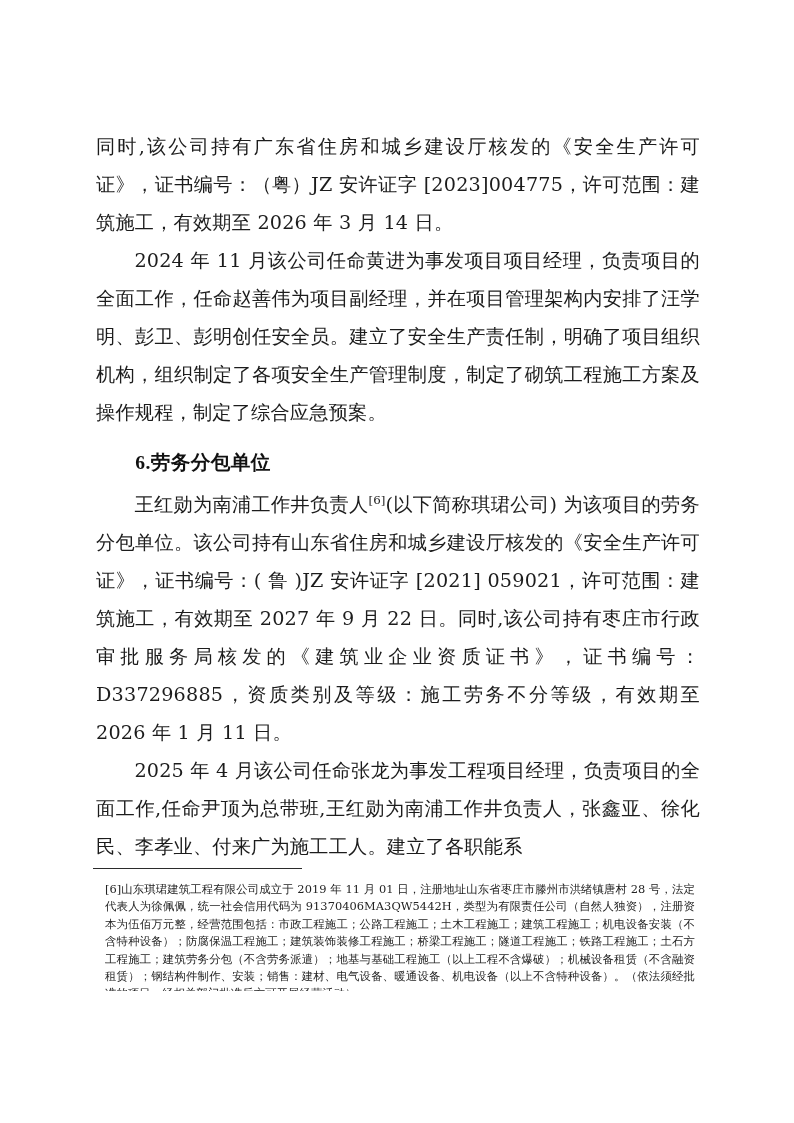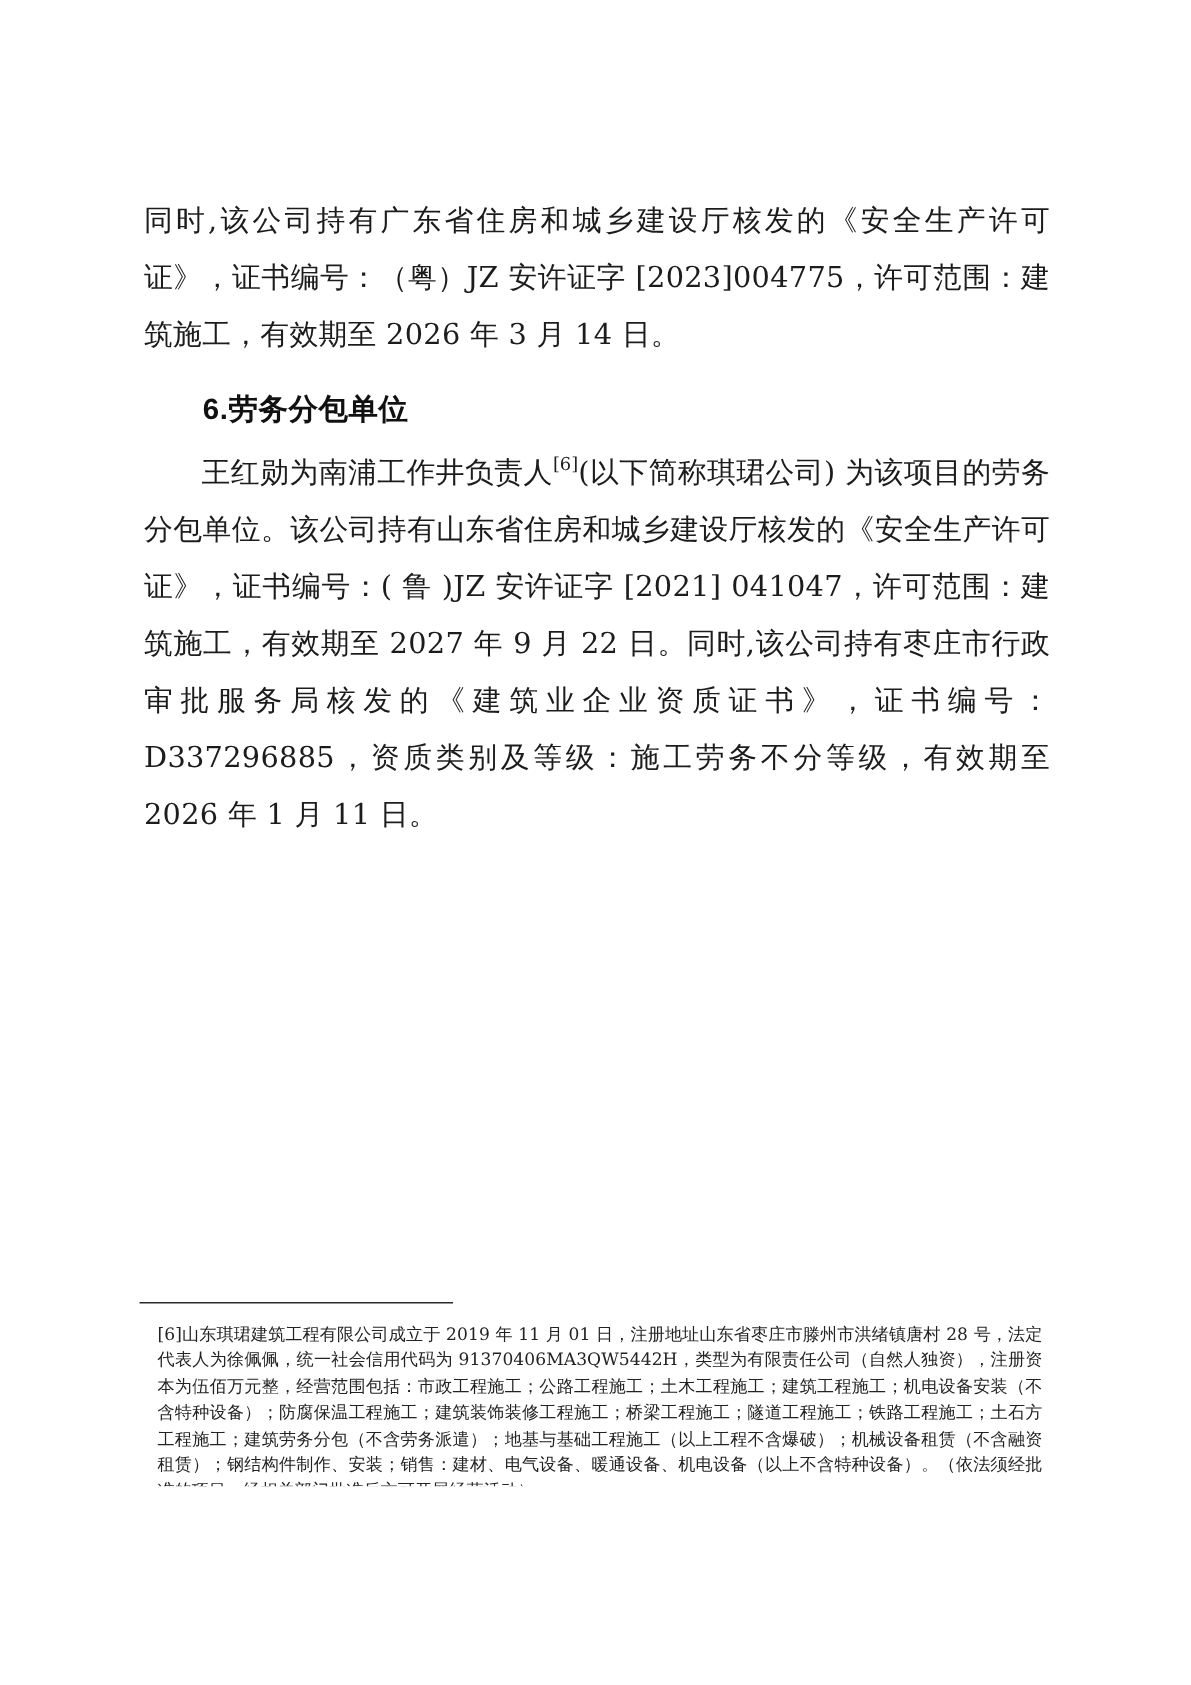--- a/index.html
+++ b/index.html
@@ -38,21 +38,21 @@
     text-indent: 0;
   }
   h2.heading {
     margin: 12px 0 4px 0;
     font-size: 19.6px;
     line-height: 38px;
     font-weight: bold;
     text-indent: 2em;
     letter-spacing: 0.4px;
     color: #111111;
-    font-family: Liberation Sans, sans-serif;
+    font-family: Liberation Serif, serif;
   }
   sup.fnref {
     font-size: 0.62em;
     vertical-align: super;
     line-height: 0;
     letter-spacing: 0;
   }
   .footnote-block {
     position: absolute;
     left: 93px;
@@ -87,25 +87,27 @@
 </style>
 </head>
 <body>
 
 <div class="page">
 
   <div class="body-area">
 
     <p class="para noindent">同时,该公司持有广东省住房和城乡建设厅核发的《安全生产许可证》，证书编号：（粤）JZ 安许证字 [2023]004775，许可范围：建筑施工，有效期至 2026 年 3 月 14 日。</p>
 
+    <p class="para">2024 年 11 月该公司任命黄进为事发项目项目经理，负责项目的全面工作，任命赵善伟为项目副经理，并在项目管理架构内安排了汪学明、彭卫、彭明创任安全员。建立了安全生产责任制，明确了项目组织机构，组织制定了各项安全生产管理制度，制定了砌筑工程施工方案及操作规程，制定了综合应急预案。</p>
 
     <h2 class="heading">6.劳务分包单位</h2>
 
-    <p class="para"><span>王红勋为南浦工作井负责人</span><sup class="fnref">[6]</sup><span>(以下简称琪珺公司) 为该项目的劳务分包单位。该公司持有山东省住房和城乡建设厅核发的《安全生产许可证》，证书编号：( 鲁 )JZ 安许证字 [2021] 041047，许可范围：建筑施工，有效期至 2027 年 9 月 22 日。同时,该公司持有枣庄市行政审批服务局核发的《建筑业企业资质证书》，证书编号：D337296885，资质类别及等级：施工劳务不分等级，有效期至 2026 年 1 月 11 日。</span></p>
+    <p class="para"><span>王红勋为南浦工作井负责人</span><sup class="fnref">[6]</sup><span>(以下简称琪珺公司) 为该项目的劳务分包单位。该公司持有山东省住房和城乡建设厅核发的《安全生产许可证》，证书编号：( 鲁 )JZ 安许证字 [2021] 059021，许可范围：建筑施工，有效期至 2027 年 9 月 22 日。同时,该公司持有枣庄市行政审批服务局核发的《建筑业企业资质证书》，证书编号：D337296885，资质类别及等级：施工劳务不分等级，有效期至 2026 年 1 月 11 日。</span></p>
 
+    <p class="para">2025 年 4 月该公司任命张龙为事发工程项目经理，负责项目的全面工作,任命尹顶为总带班,王红勋为南浦工作井负责人，张鑫亚、徐化民、李孝业、付来广为施工工人。建立了各职能系</p>
 
   </div>
 
   <div class="footnote-block">
     <div class="footnote-rule"></div>
     <p class="footnote-text">[6]山东琪珺建筑工程有限公司成立于 2019 年 11 月 01 日，注册地址山东省枣庄市滕州市洪绪镇唐村 28 号，法定代表人为徐佩佩，统一社会信用代码为 91370406MA3QW5442H，类型为有限责任公司（自然人独资），注册资本为伍佰万元整，经营范围包括：市政工程施工；公路工程施工；土木工程施工；建筑工程施工；机电设备安装（不含特种设备）；防腐保温工程施工；建筑装饰装修工程施工；桥梁工程施工；隧道工程施工；铁路工程施工；土石方工程施工；建筑劳务分包（不含劳务派遣）；地基与基础工程施工（以上工程不含爆破）；机械设备租赁（不含融资租赁）；钢结构件制作、安装；销售：建材、电气设备、暖通设备、机电设备（以上不含特种设备）。（依法须经批准的项目，经相关部门批准后方可开展经营活动）。</p>
   </div>
 
   <div class="page-number">6</div>
 

